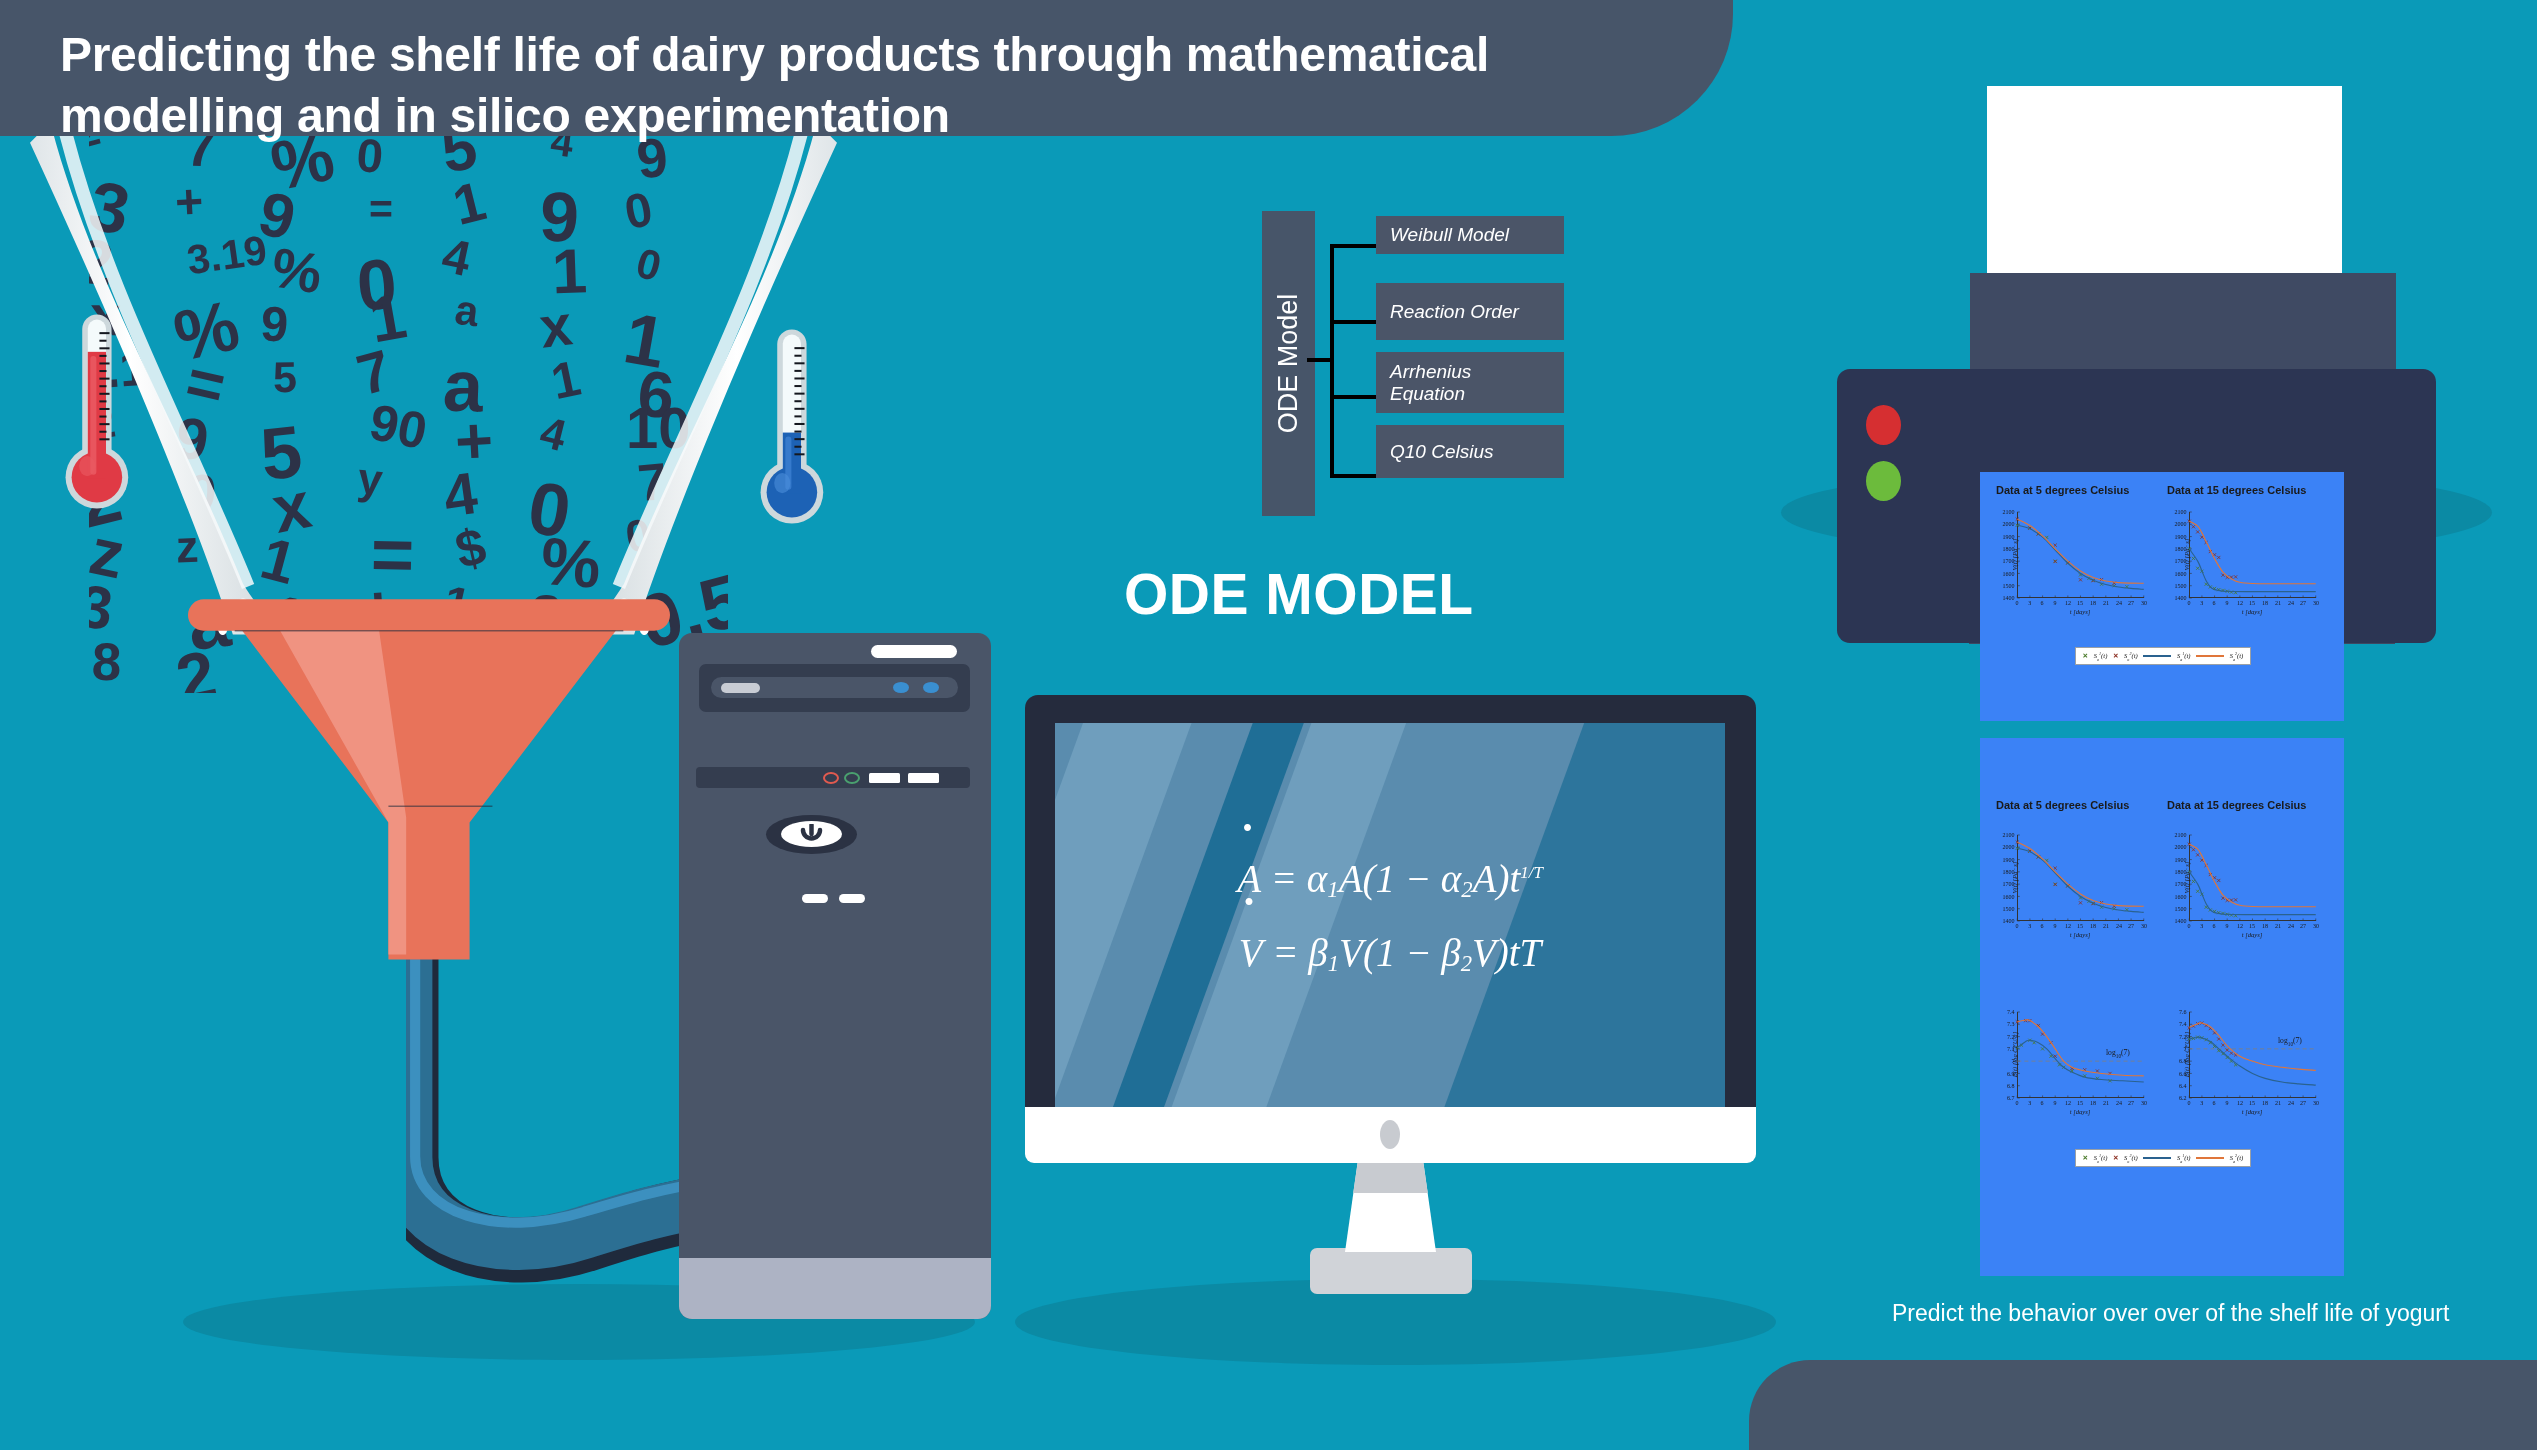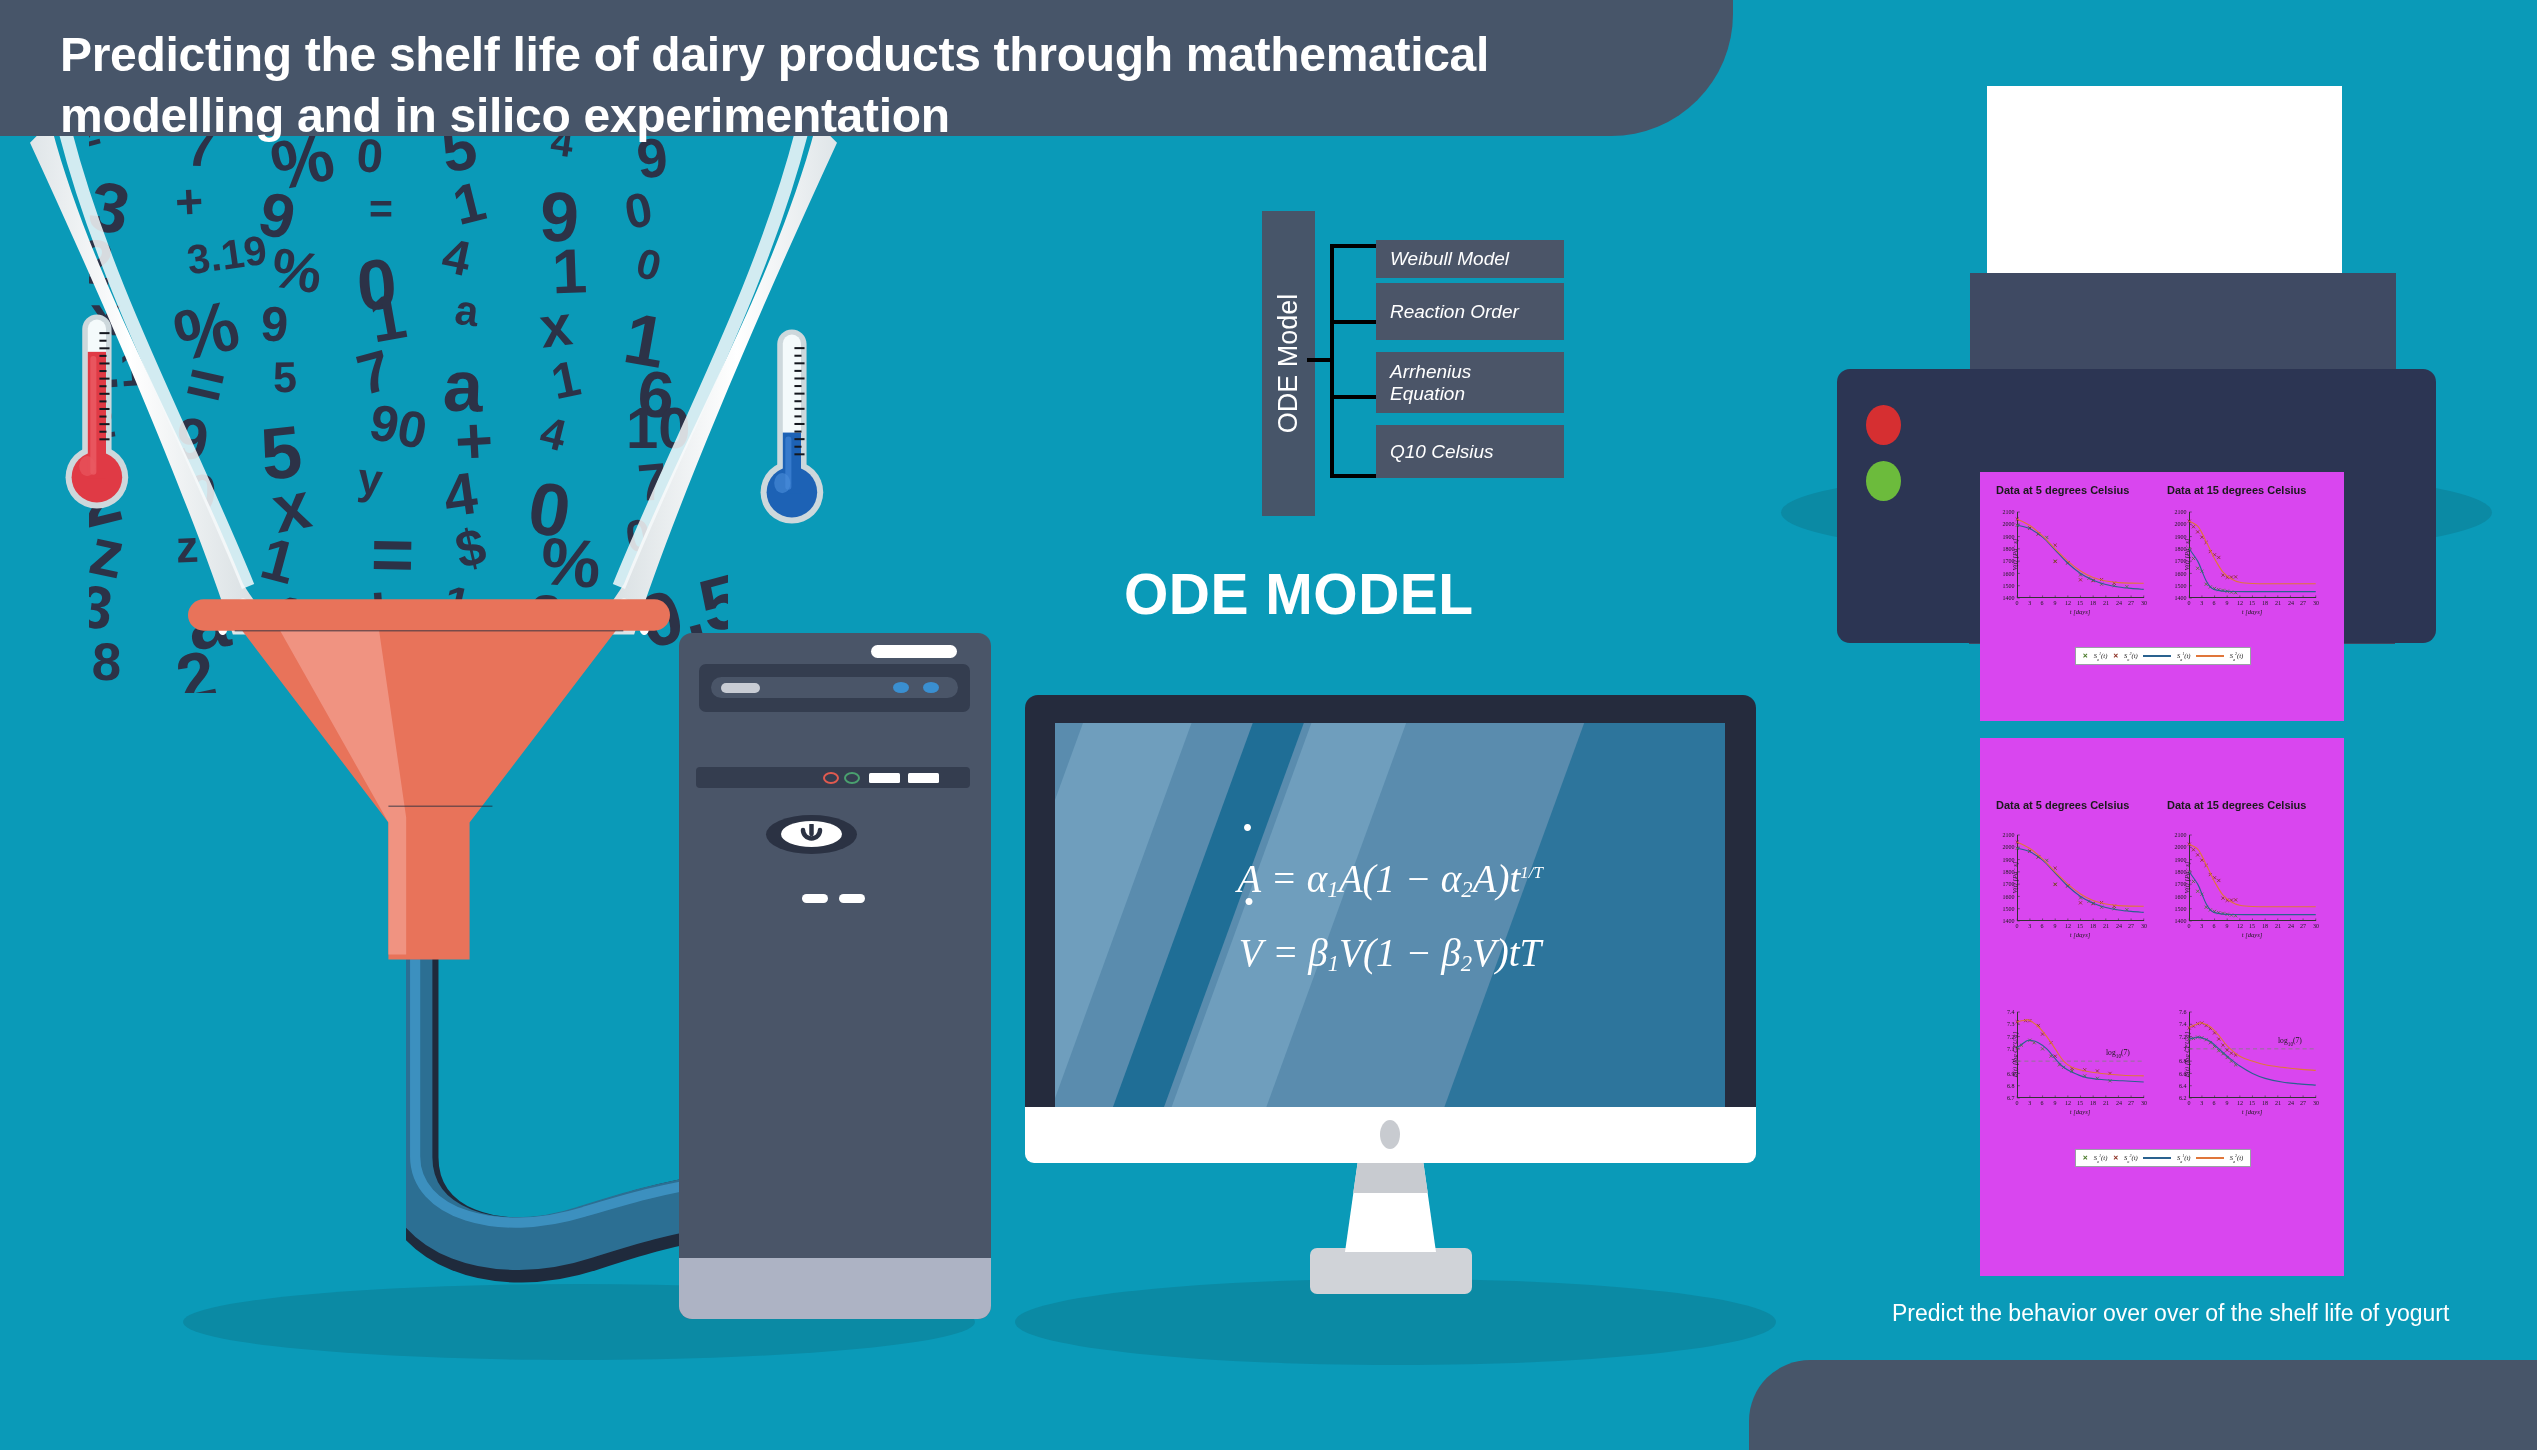--- a/index.html
+++ b/index.html
@@ -214,21 +214,21 @@
   .prn-slot-back {
     position:absolute; left:132px; top:426px; width:426px; height:76px;
     background:#3d4761;
   }
   .prn-led { position:absolute; width:35px; height:40px; border-radius:50%; }
 
   
   .sheet { position:absolute; background:#ffffff; z-index:18; }
   #sheet-blank { left:1987px; top:86px; width:355px; height:401px; z-index:13; }
 
-  .chart-page { position:absolute; background:#d946ef; z-index:22; overflow:hidden; }
+  .chart-page { position:absolute; background:#3b82f6; z-index:22; overflow:hidden; }
   #page1 { left:1980px; top:472px; width:364px; height:249px; }
   #page2 { left:1980px; top:738px; width:364px; height:538px; }
   .chart-title {
     position:absolute; color:#1a1a1a; font-size:11px; font-weight:bold;
     white-space:nowrap;
   }
 
   
   .plot { position:absolute; }
   .plot .axes {
@@ -515,21 +515,21 @@
   </div>
 
   <div class="fc-line" style="left:76px; top:36px; width:3.6px; height:233px;"></div>
   <div class="fc-line" style="left:53px; top:150px; width:25px; height:3.6px;"></div>
 
   <div class="fc-line" style="left:76px; top:36px; width:48px; height:3.6px;"></div>
   <div class="fc-line" style="left:76px; top:112px; width:48px; height:3.6px;"></div>
   <div class="fc-line" style="left:76px; top:187px; width:48px; height:3.6px;"></div>
   <div class="fc-line" style="left:76px; top:266px; width:48px; height:3.6px;"></div>
 
-  <div class="fc-box" style="top:8px; height:38px;margin-top:24px;">
+  <div class="fc-box" style="top:8px; height:38px;">
     <span>Weibull Model</span>
   </div>
   <div class="fc-box" style="top:75px; height:57px;">
     <span>Reaction Order</span>
   </div>
   <div class="fc-box" style="top:144px; height:61px; line-height:1.12;">
     <span style="max-width:152px;">Arrhenius Equation</span>
   </div>
   <div class="fc-box" style="top:217px; height:53px;">
     <span>Q10 Celsius</span>

